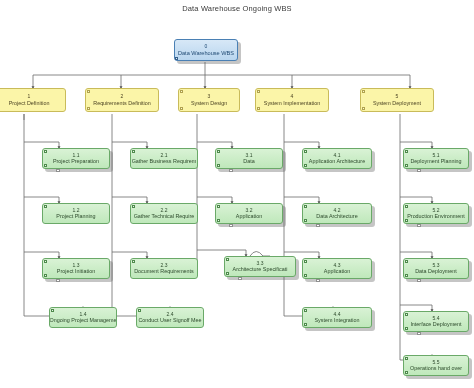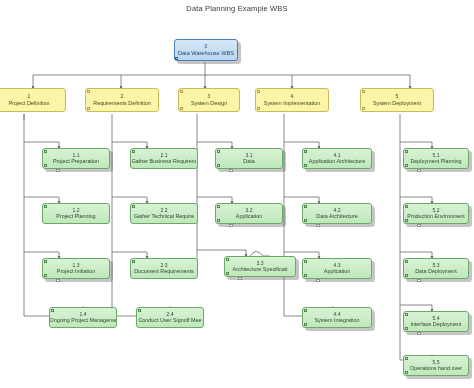--- a/index.html
+++ b/index.html
@@ -27,21 +27,21 @@
   .hdl.b{background:#dceaf7;border-color:#36618c;}
   .hdl.y{background:#fdfad0;border-color:#b0a24e;}
   .tag{position:absolute;width:4px;height:3px;background:#fff;
        border:.5px solid #8f8f8f;box-sizing:border-box;}
 </style>
 </head>
 <body>
 
 <div id="stage">
 
-  <div id="title">Data Planning Example WBS</div>
+  <div id="title">Data Warehouse Ongoing WBS</div>
 
   <svg id="wires" viewBox="0 0 474 388" xmlns="http://www.w3.org/2000/svg">
     <defs>
       <marker id="ar" markerWidth="5" markerHeight="5" refX="2.2" refY="2.2" orient="auto" markerUnits="strokeWidth">
         <path d="M0,0.4 L3.6,2.2 L0,4.0 z" fill="#555"></path>
       </marker>
     </defs>
     <g fill="none" stroke="#6b6b6b" stroke-width="0.8">
 
       <path d="M205,62 L205,75"></path>

